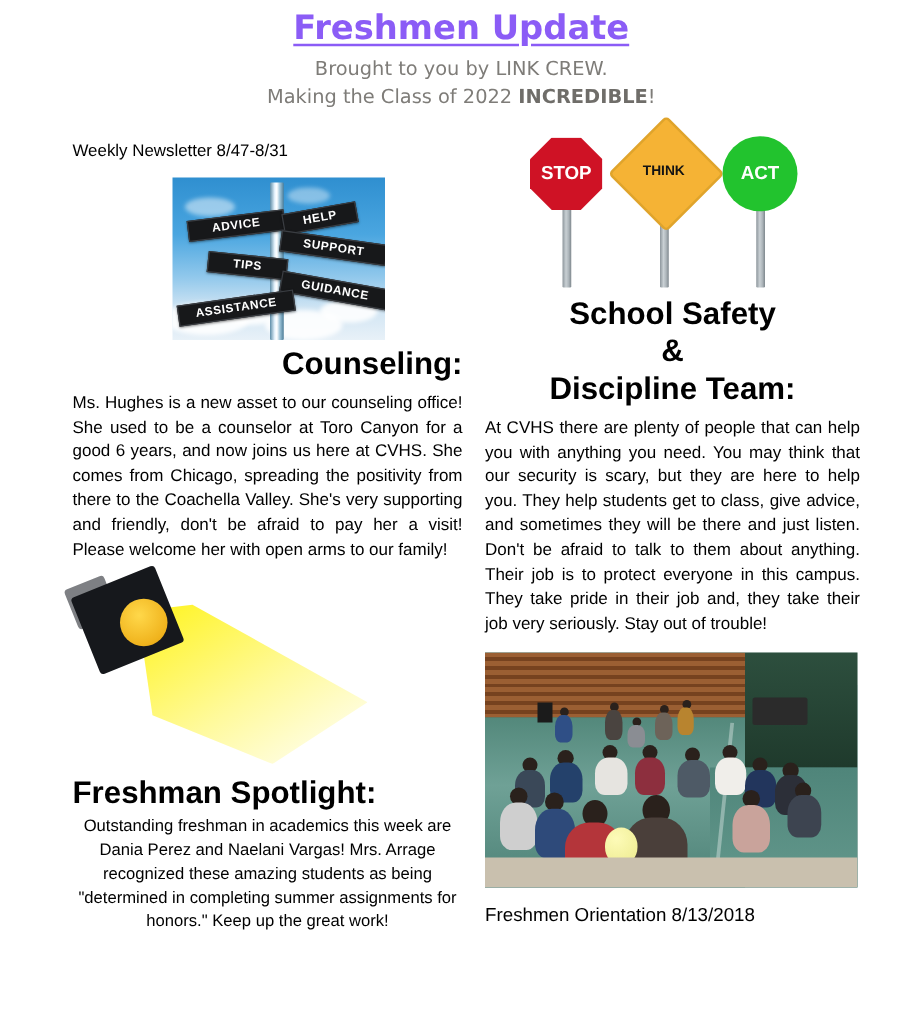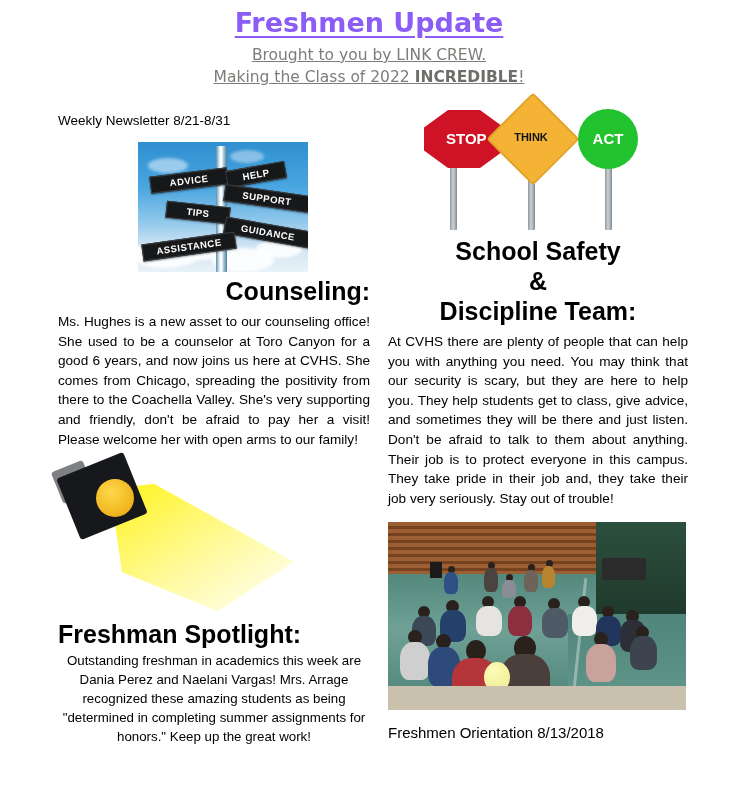--- a/index.html
+++ b/index.html
@@ -33,21 +33,20 @@
     text-underline-offset: 4px;
     letter-spacing: 0px;
     line-height: 34px;
   }
   .masthead-sub {
     font-family: "DejaVu Sans", sans-serif;
     font-size: 15.5px;
     color: #7e7c78;
     line-height: 22px;
     margin-top: 4px;
-    text-decoration: underline;
   }
   .masthead-sub .strong { font-weight: bold; color: #6f6d69; }
 
   
   .col-left {
     position: absolute;
     left: 58px;
     top: 112px;
     width: 312px;
   }
@@ -153,23 +152,23 @@
   }
   .stop-oct {
     position: absolute;
     left: 6px; top: 6px;
     width: 58px; height: 58px;
     background: #cf1225;
     clip-path: polygon(30% 0,70% 0,100% 30%,100% 70%,70% 100%,30% 100%,0 70%,0 30%);
     color: #fff;
     font-weight: bold;
     font-size: 15px;
+    text-align: center;
     line-height: 58px;
     font-family: "Liberation Sans", sans-serif;
-    padding-left: 22px;
   }
   .think-dia {
     position: absolute;
     left: 82px; top: 2px;
     width: 62px; height: 62px;
     background: #f5b335;
     border: 2px solid #e0a42b;
     transform: rotate(45deg);
     border-radius: 4px;
   }
@@ -310,21 +309,21 @@
 <div class="masthead">
   <div class="masthead-title">Freshmen Update</div>
   <div class="masthead-sub">
     <div>Brought to you by LINK CREW.</div>
     <div><span>Making the Class of 2022 </span><span class="strong">INCREDIBLE</span><span>!</span></div>
   </div>
 </div>
 
 <div class="col-left">
 
-  <div class="kicker">Weekly Newsletter 8/21-8/31</div>
+  <div class="kicker">Weekly Newsletter 8/47-8/31</div>
 
   <div class="signpost-wrap">
     <div class="cloud c5"></div>
     <div class="cloud c6"></div>
     <div class="cloud c1"></div>
     <div class="cloud c2"></div>
     <div class="cloud c3"></div>
     <div class="cloud c4"></div>
     <div class="pole"></div>
     <div class="sign s-advice">ADVICE</div>

